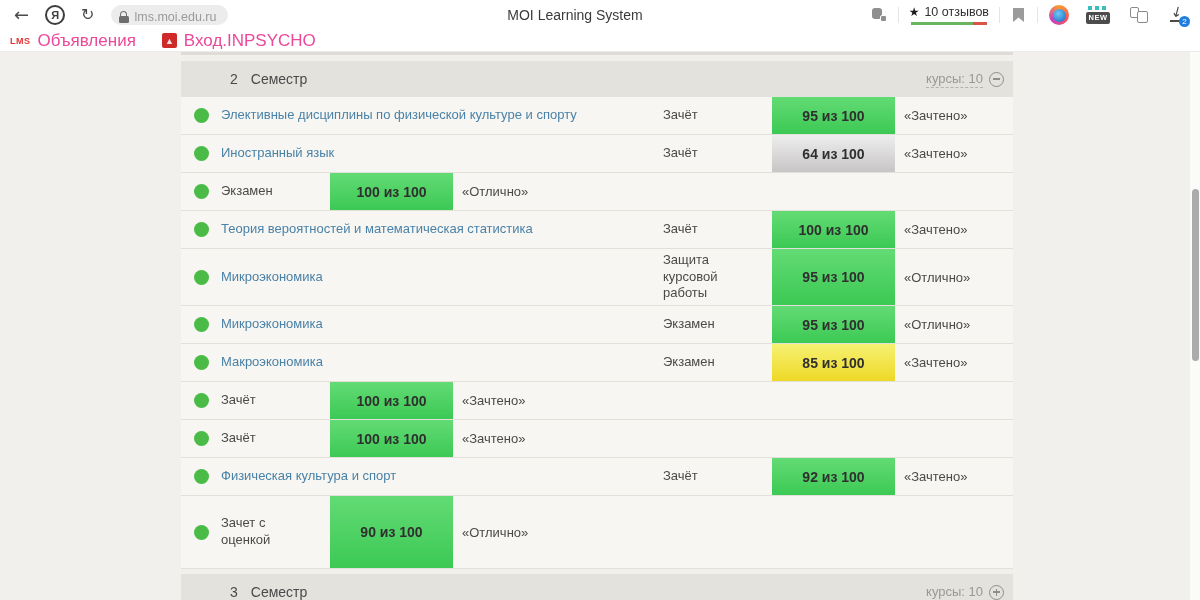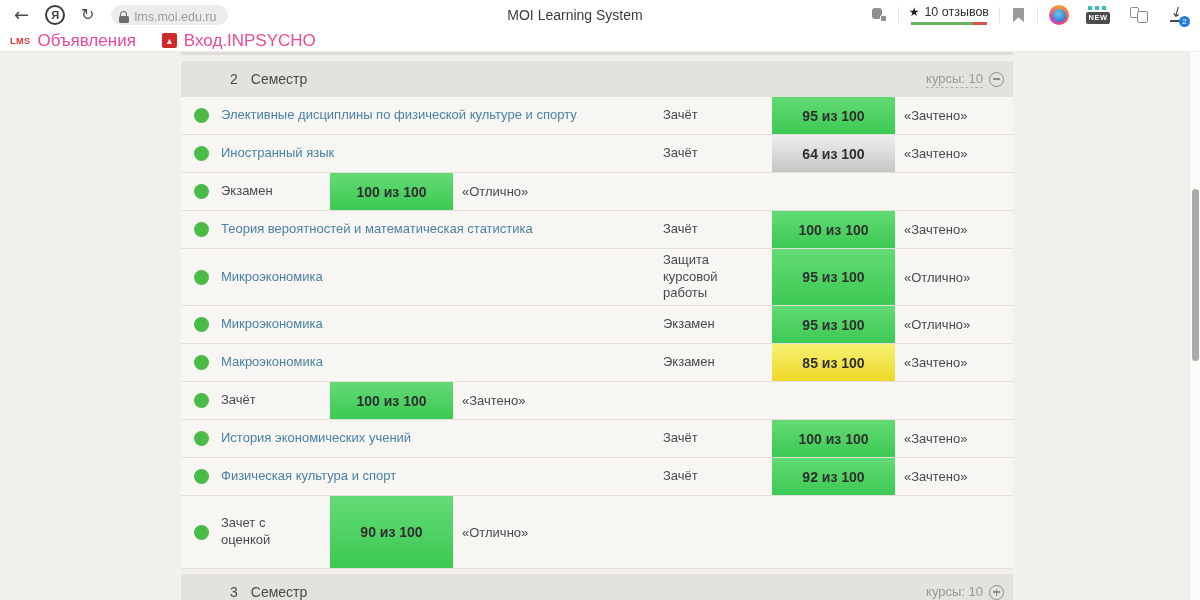--- a/index.html
+++ b/index.html
@@ -229,21 +229,20 @@
             <span class="status-dot" style="background: rgb(75, 187, 71);"></span>
           </div>
           <div class="cell-type">Зачёт</div>
           <div class="cell-score" style="background: linear-gradient(rgb(99, 219, 116), rgb(60, 201, 84));">100 из 100</div>
           <div class="cell-grade">«Зачтено»</div>
         </div>
         <div class="row">
           <div class="cell-dot">
             <span class="status-dot" style="background: rgb(75, 187, 71);"></span>
           </div>
-          <div class="cell-title"><a>История экономических учений</a></div>
           <div class="cell-type">Зачёт</div>
           <div class="cell-score" style="background: linear-gradient(rgb(99, 219, 116), rgb(60, 201, 84));">100 из 100</div>
           <div class="cell-grade">«Зачтено»</div>
         </div>
         <div class="row">
           <div class="cell-dot">
             <span class="status-dot" style="background: rgb(75, 187, 71);"></span>
           </div>
           <div class="cell-title"><a>Физическая культура и спорт</a></div>
           <div class="cell-type">Зачёт</div>

